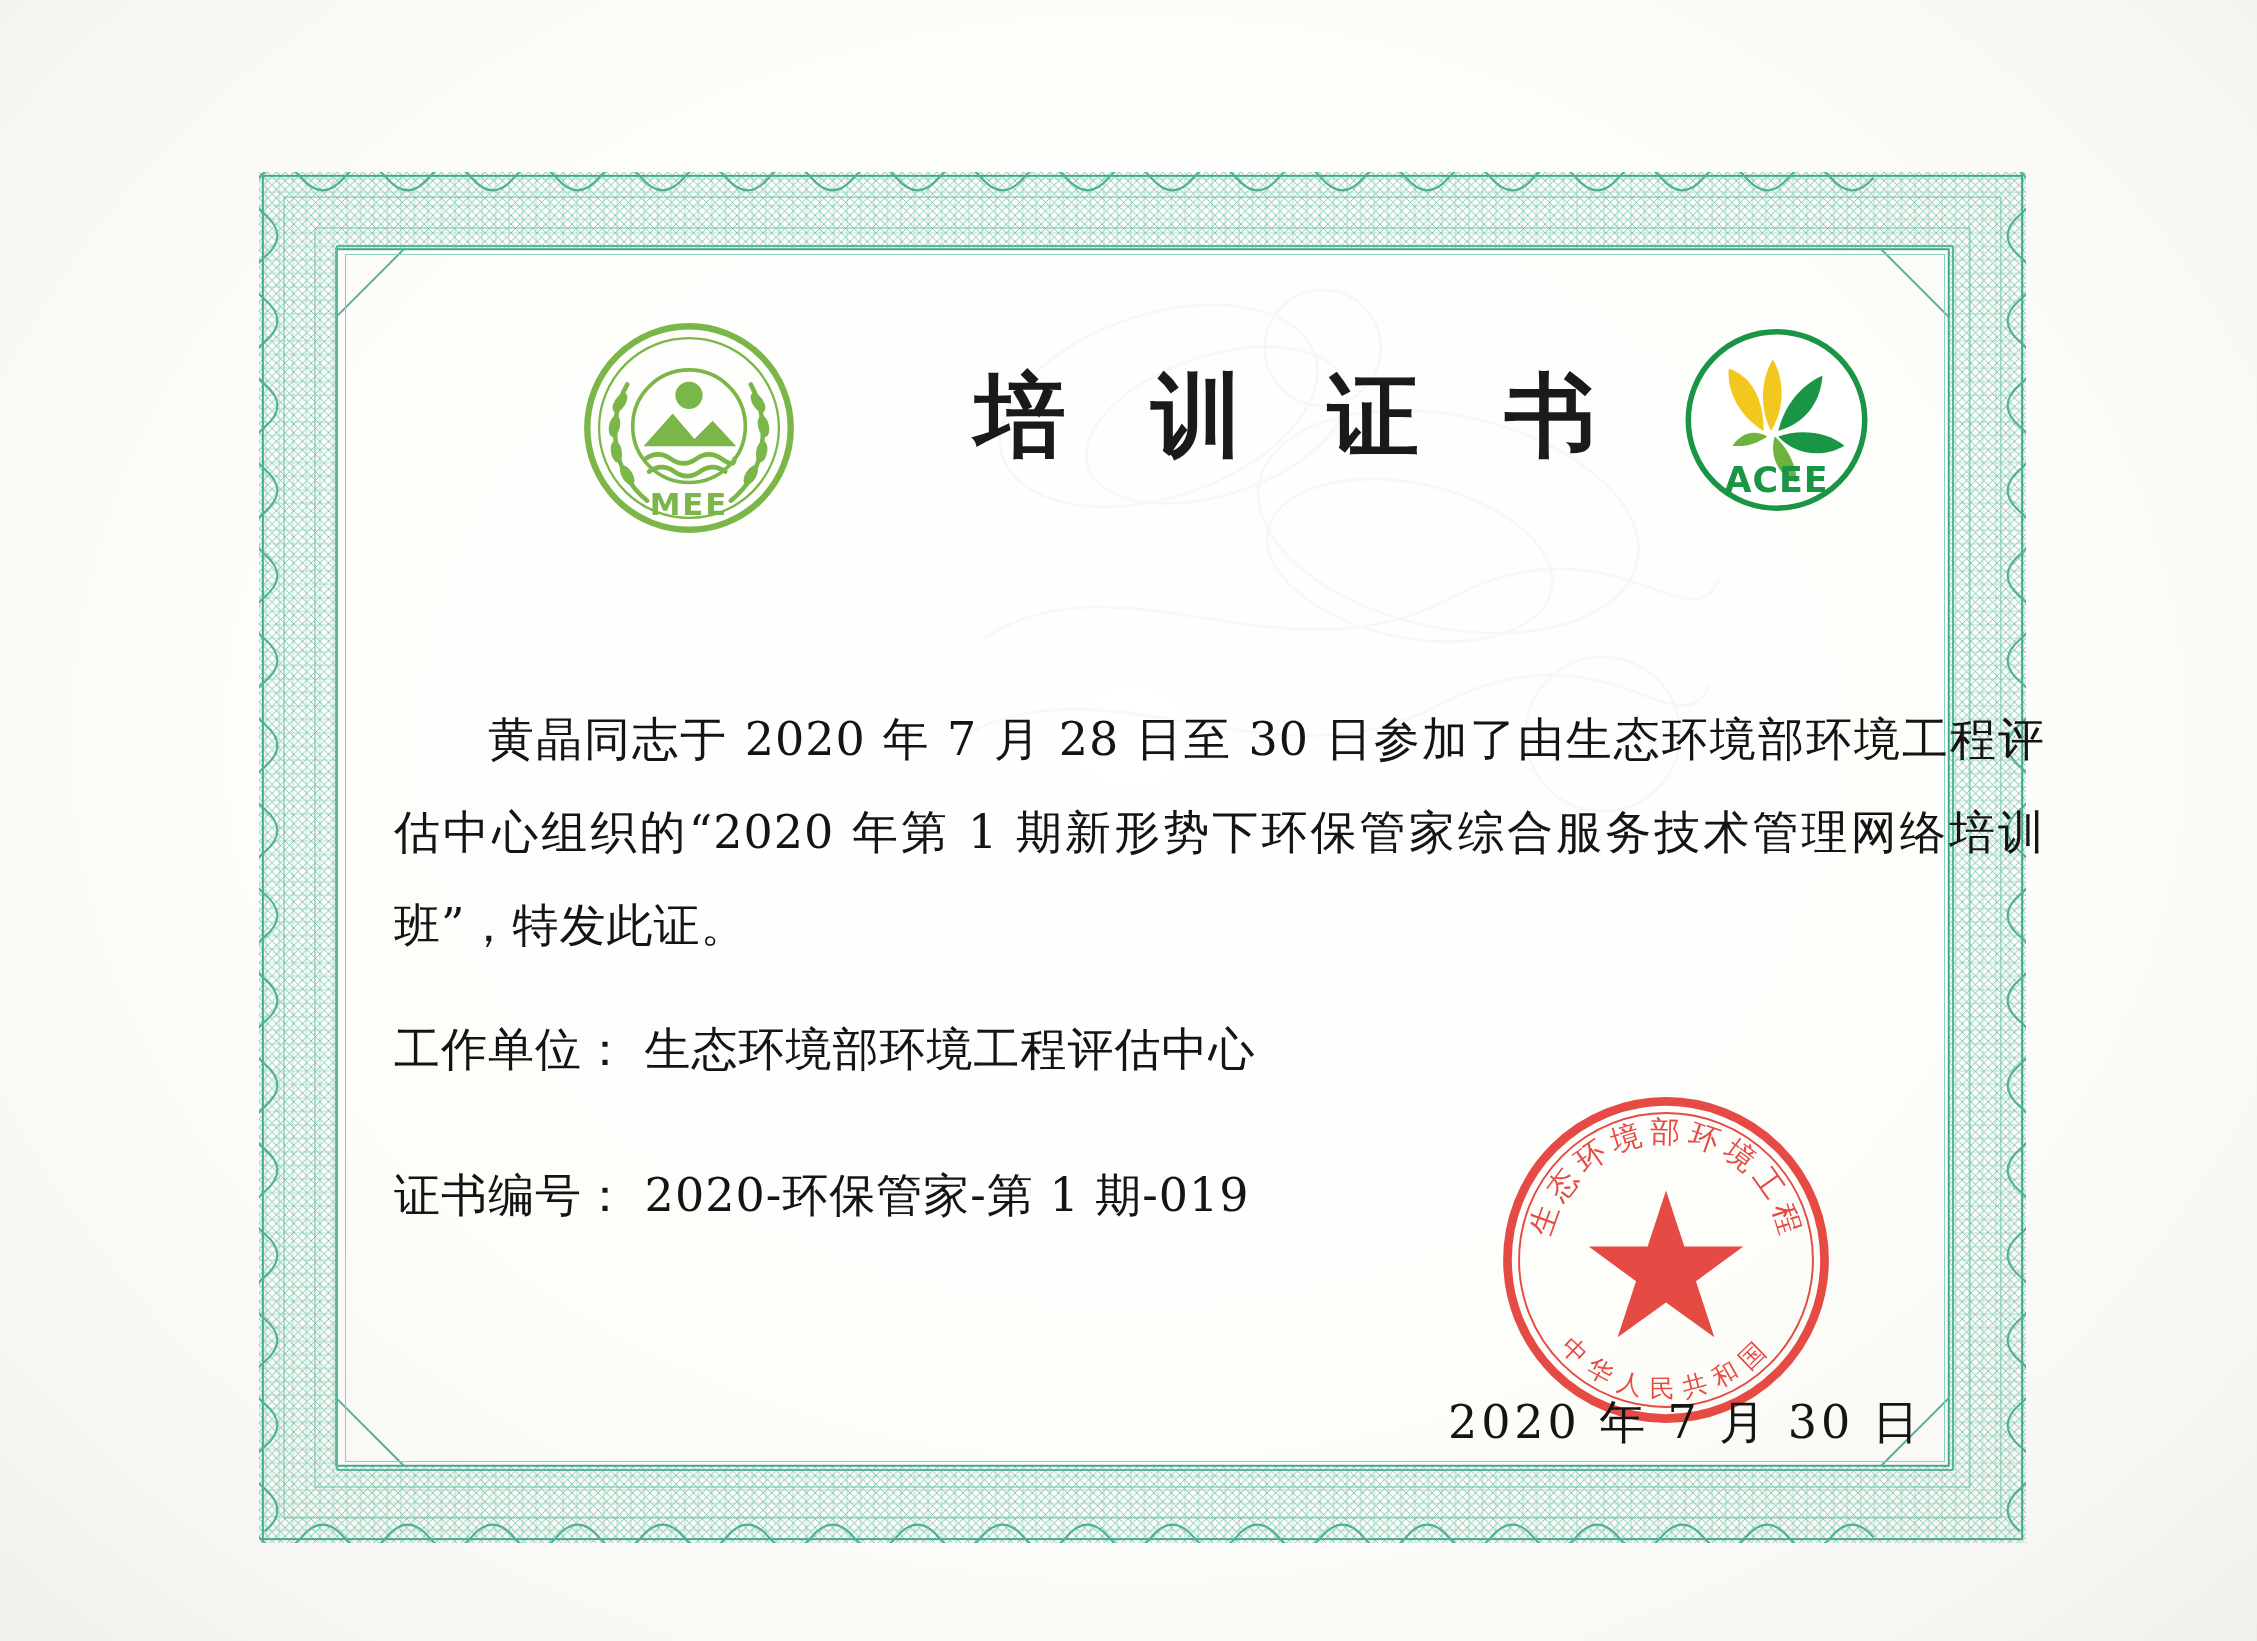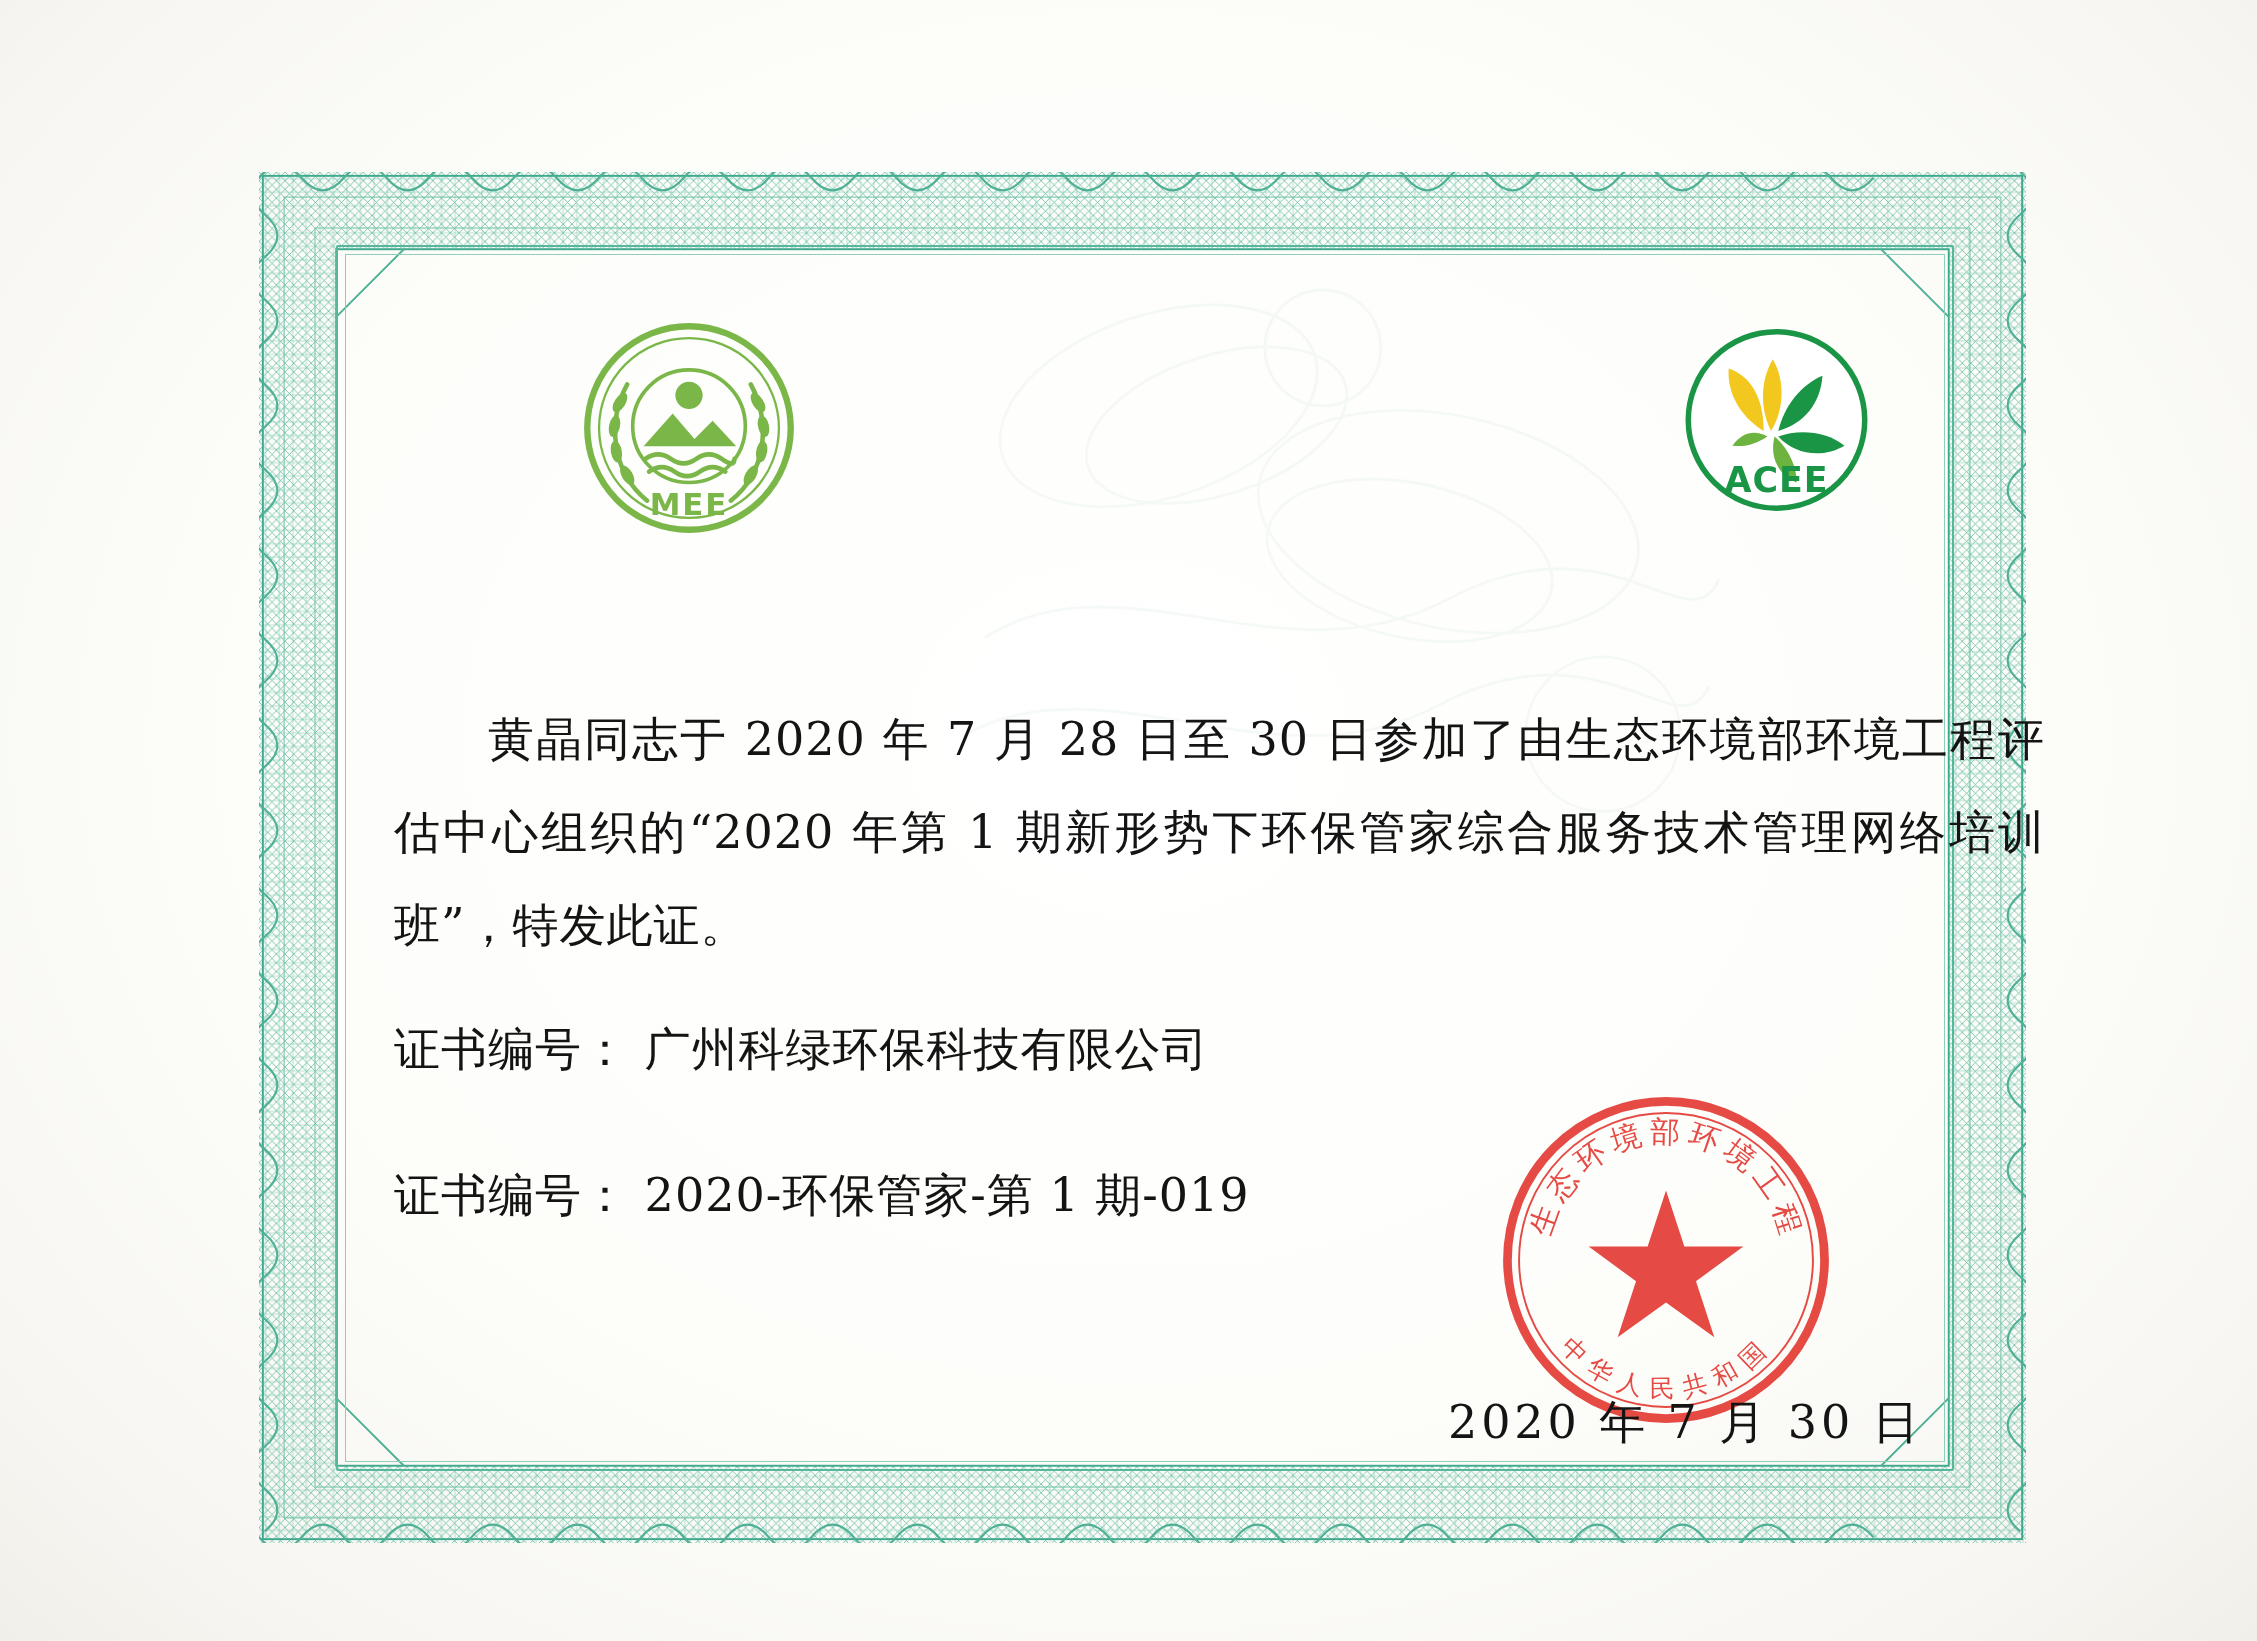--- a/index.html
+++ b/index.html
@@ -296,41 +296,42 @@
       <circle cx="120" cy="118" r="62" fill="none" stroke="#7ab648" stroke-width="4"></circle>
       <circle cx="120" cy="84" r="15" fill="#7ab648"></circle>
       <path d="M70 140 L102 104 L126 132 L146 112 L172 140 Z" fill="#7ab648"></path>
       <g stroke="#7ab648" stroke-width="5" fill="none" stroke-linecap="round">
         <path d="M72 154 q14 -10 28 0 q14 10 28 0 q14 -10 28 0 q14 10 14 0"></path>
         <path d="M76 168 q14 -10 28 0 q14 10 28 0 q14 -10 28 0"></path>
       </g>
       <text x="120" y="216" font-family="DejaVu Sans, sans-serif" font-size="34" font-weight="700" fill="#7ab648" text-anchor="middle" letter-spacing="2">MEE</text>
     </svg>
 
+    <div id="cert-title">培 训 证 书</div>
 
     <svg id="acee-logo" viewBox="0 0 220 210">
       <circle cx="110" cy="100" r="96" fill="#ffffff" stroke="#1a9546" stroke-width="6"></circle>
 
       <g>
         <path d="M96 112 C 70 96, 56 70, 58 44 C 82 52, 96 76, 96 112 Z" fill="#f2c81e"></path>
         <path d="M104 112 C 92 88, 92 58, 106 34 C 120 58, 118 90, 104 112 Z" fill="#f2c81e"></path>
         <path d="M112 112 C 118 86, 136 62, 160 52 C 158 82, 140 104, 112 112 Z" fill="#1a9546"></path>
         <path d="M112 118 C 134 110, 164 112, 184 128 C 160 142, 130 138, 112 118 Z" fill="#1a9546"></path>
         <path d="M108 118 C 122 130, 132 150, 132 168 C 112 160, 102 140, 108 118 Z" fill="#6cb33f"></path>
         <path d="M100 118 C 88 126, 76 130, 62 128 C 72 114, 86 110, 100 118 Z" fill="#6cb33f"></path>
       </g>
       <text x="110" y="178" font-family="DejaVu Sans, sans-serif" font-size="38" font-weight="700" fill="#1a9546" text-anchor="middle" letter-spacing="1">ACEE</text>
     </svg>
   </div>
 
   <div id="body-text">
     <div class="para"><span class="indent"></span><span>黄晶同志于 2020 年 7 月 28 日至 30 日参加了由生态环境部环境工程评估中心组织的“2020 年第 1 期新形势下环保管家综合服务技术管理网络培训班”，特发此证。</span></div>
   </div>
 
-  <div id="field-unit">证书编号： 广州科绿环保科技有限公司</div>
+  <div id="field-unit">工作单位： 生态环境部环境工程评估中心</div>
   <div id="field-number">证书编号： 2020-环保管家-第 1 期-019</div>
 
   <svg id="seal" viewBox="0 0 360 360">
     <circle cx="180" cy="180" r="164" fill="none" stroke="#e2322b" stroke-width="9"></circle>
     <circle cx="180" cy="180" r="152" fill="none" stroke="#e2322b" stroke-width="2"></circle>
     <defs>
       <path id="sealArc" d="M 180,180 m -122,0 a 122,122 0 1,1 244,0"></path>
       <path id="sealArcBottom" d="M 38,180 a 142,142 0 0,0 284,0"></path>
     </defs>
     <text font-family="DejaVu Sans, sans-serif" font-size="31" fill="#e2322b" letter-spacing="7">

